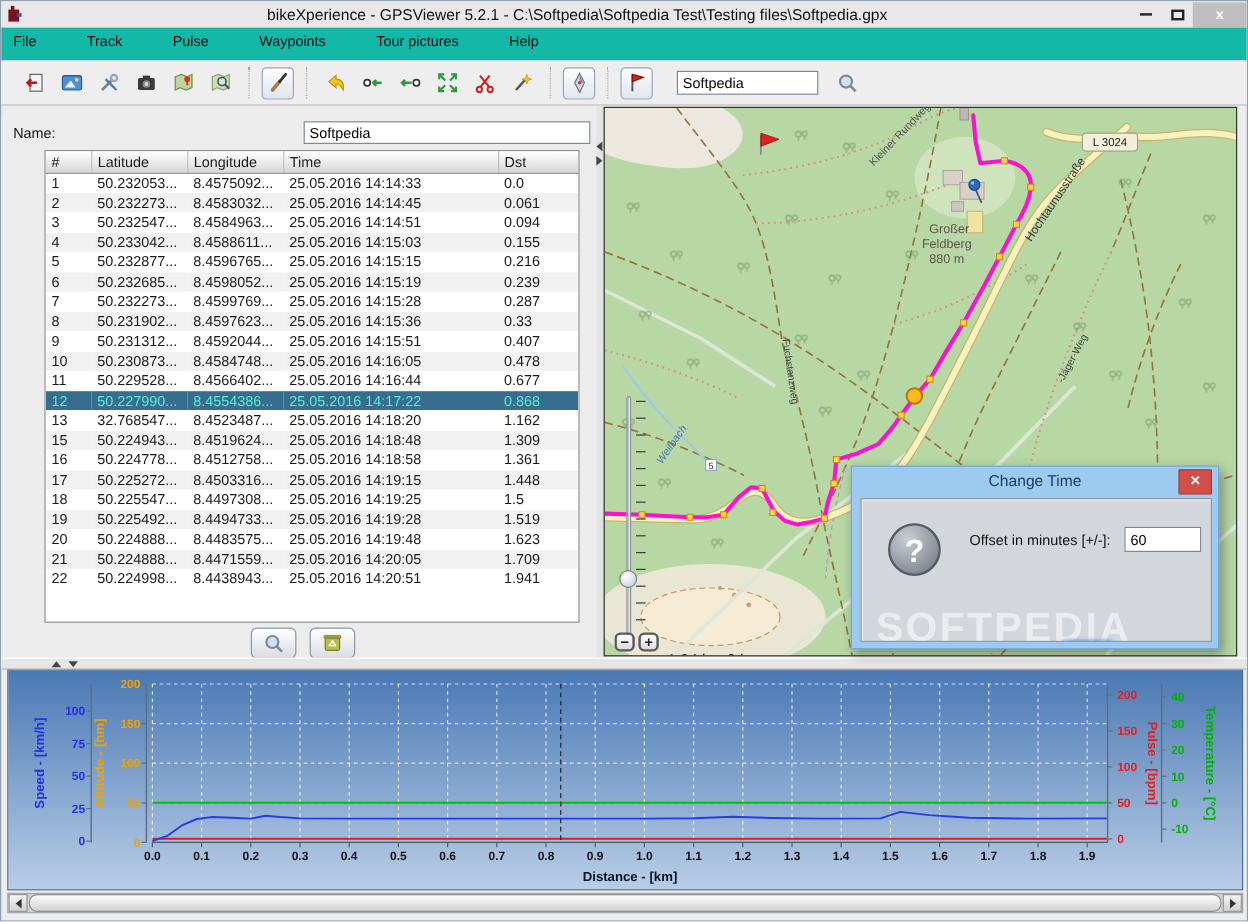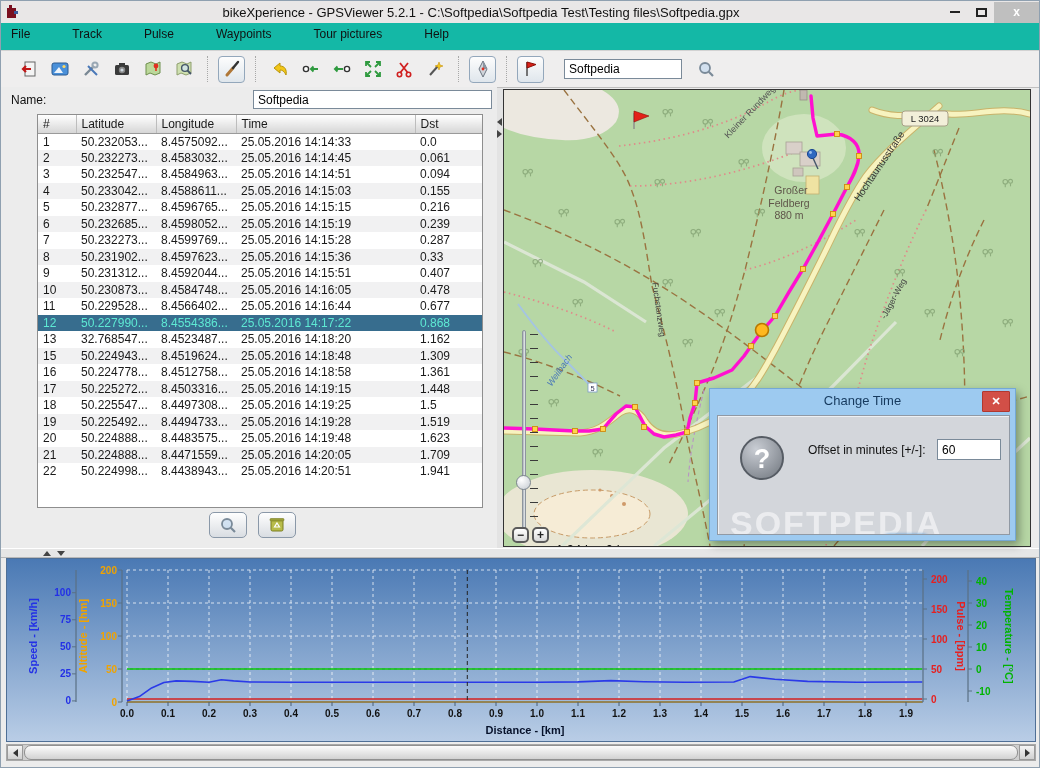--- a/index.html
+++ b/index.html
@@ -24,21 +24,21 @@
   .menu-item{font-size:12px;color:#111;padding:4px 9px 4px 0;margin-right:2px;cursor:default;}
 
   
   .toolbar{position:absolute;left:0;top:50px;width:100%;height:37px;background:#efeeee;border-bottom:1px solid #bfbfbf;display:flex;align-items:center;}
   .tbtn{width:27px;height:27px;border:1px solid transparent;background:transparent;display:flex;align-items:center;justify-content:center;margin:0 2px;padding:0;}
   .tbtn.framed{border:1px solid #93a7bb;border-radius:4px;background:linear-gradient(#fdfdfd,#dfe6ec);}
   .tsep{width:1px;height:26px;border-left:1px dotted #a8a8a8;margin:0 8px;}
   .tfield{width:118px;height:20px;border:1px solid #7a8a99;font-size:12px;padding:1px 4px;background:#fff;font-family:"Liberation Sans",sans-serif;}
 
   
-  .left-panel{position:absolute;left:0;top:86px;width:496px;height:460px;background:#ececec;padding-left:44px;}
+  .left-panel{position:absolute;left:0;top:97px;width:496px;height:460px;background:#ececec;padding-left:44px;}
   .name-label{position:absolute;left:10px;top:6px;font-size:12px;color:#111;}
   .name-input{position:absolute;left:252px;top:3px;width:239px;height:19px;border:1px solid #7a8a99;font-size:12px;padding:1px 4px;background:#fff;font-family:"Liberation Sans",sans-serif;}
   .table-wrap{position:absolute;left:36px;top:27px;width:446px;height:394px;background:#fff;border:1px solid #8e8e8e;overflow:hidden;}
   table.track{border-collapse:collapse;table-layout:fixed;width:444px;font-size:12px;color:#1a1a1a;}
   table.track col:nth-child(1){width:38px;}
   table.track col:nth-child(2){width:80px;}
   table.track col:nth-child(3){width:80px;}
   table.track col:nth-child(4){width:179px;}
   table.track col:nth-child(5){width:67px;}
   table.track th{height:18px;font-weight:normal;text-align:left;padding:0 5px;background:linear-gradient(#ffffff,#d6d6d6);border-right:1px solid #bdbdbd;border-bottom:1px solid #9a9a9a;white-space:nowrap;overflow:hidden;}

